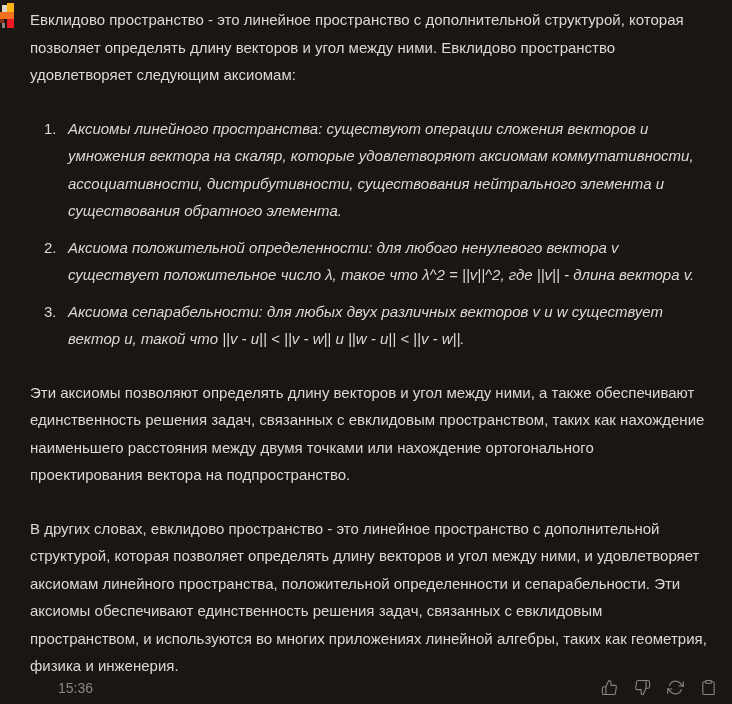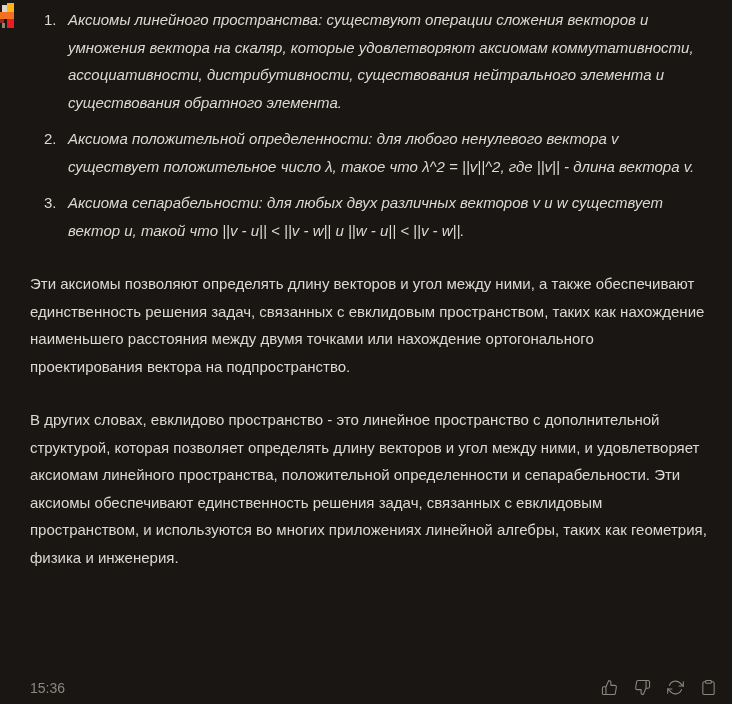--- a/index.html
+++ b/index.html
@@ -40,20 +40,21 @@
   .footer {
     position: absolute;
     left: 30px; right: 14px; bottom: 7px;
     display: flex;
     justify-content: space-between;
     align-items: center;
   }
   .timestamp {
     color: #8b8780;
     font-size: 14px;
+    margin-left: 28px;
   }
   .actions {
     display: flex;
     gap: 14px;
     align-items: center;
   }
   .action-btn {
     background: none;
     border: none;
     padding: 0;
@@ -81,20 +82,21 @@
     <rect x="2" y="2" width="5" height="7" fill="#dcd5ca"></rect>
     <rect x="7" y="0" width="7" height="10" fill="#fcb315"></rect>
     <rect x="0" y="9" width="14" height="7" fill="#f37021"></rect>
     <rect x="7" y="16" width="7" height="9" fill="#ed1c24"></rect>
     <rect x="0" y="16" width="4" height="4" fill="#8c2f1b"></rect>
     <rect x="2" y="20" width="3" height="5" fill="#8d867c"></rect>
   </svg>
 </div>
 
 <div class="message">
+  <p class="msg-paragraph">Евклидово пространство - это линейное пространство с дополнительной структурой, которая позволяет определять длину векторов и угол между ними. Евклидово пространство удовлетворяет следующим аксиомам:</p>
 
   <ol class="axiom-list">
     <li class="axiom">
       <span class="axiom-num">1.</span>
       <span class="axiom-text">Аксиомы линейного пространства: существуют операции сложения векторов и умножения вектора на скаляр, которые удовлетворяют аксиомам коммутативности, ассоциативности, дистрибутивности, существования нейтрального элемента и существования обратного элемента.</span>
     </li>
     <li class="axiom">
       <span class="axiom-num">2.</span>
       <span class="axiom-text">Аксиома положительной определенности: для любого ненулевого вектора v существует положительное число λ, такое что λ^2 = ||v||^2, где ||v|| - длина вектора v.</span>
     </li>

